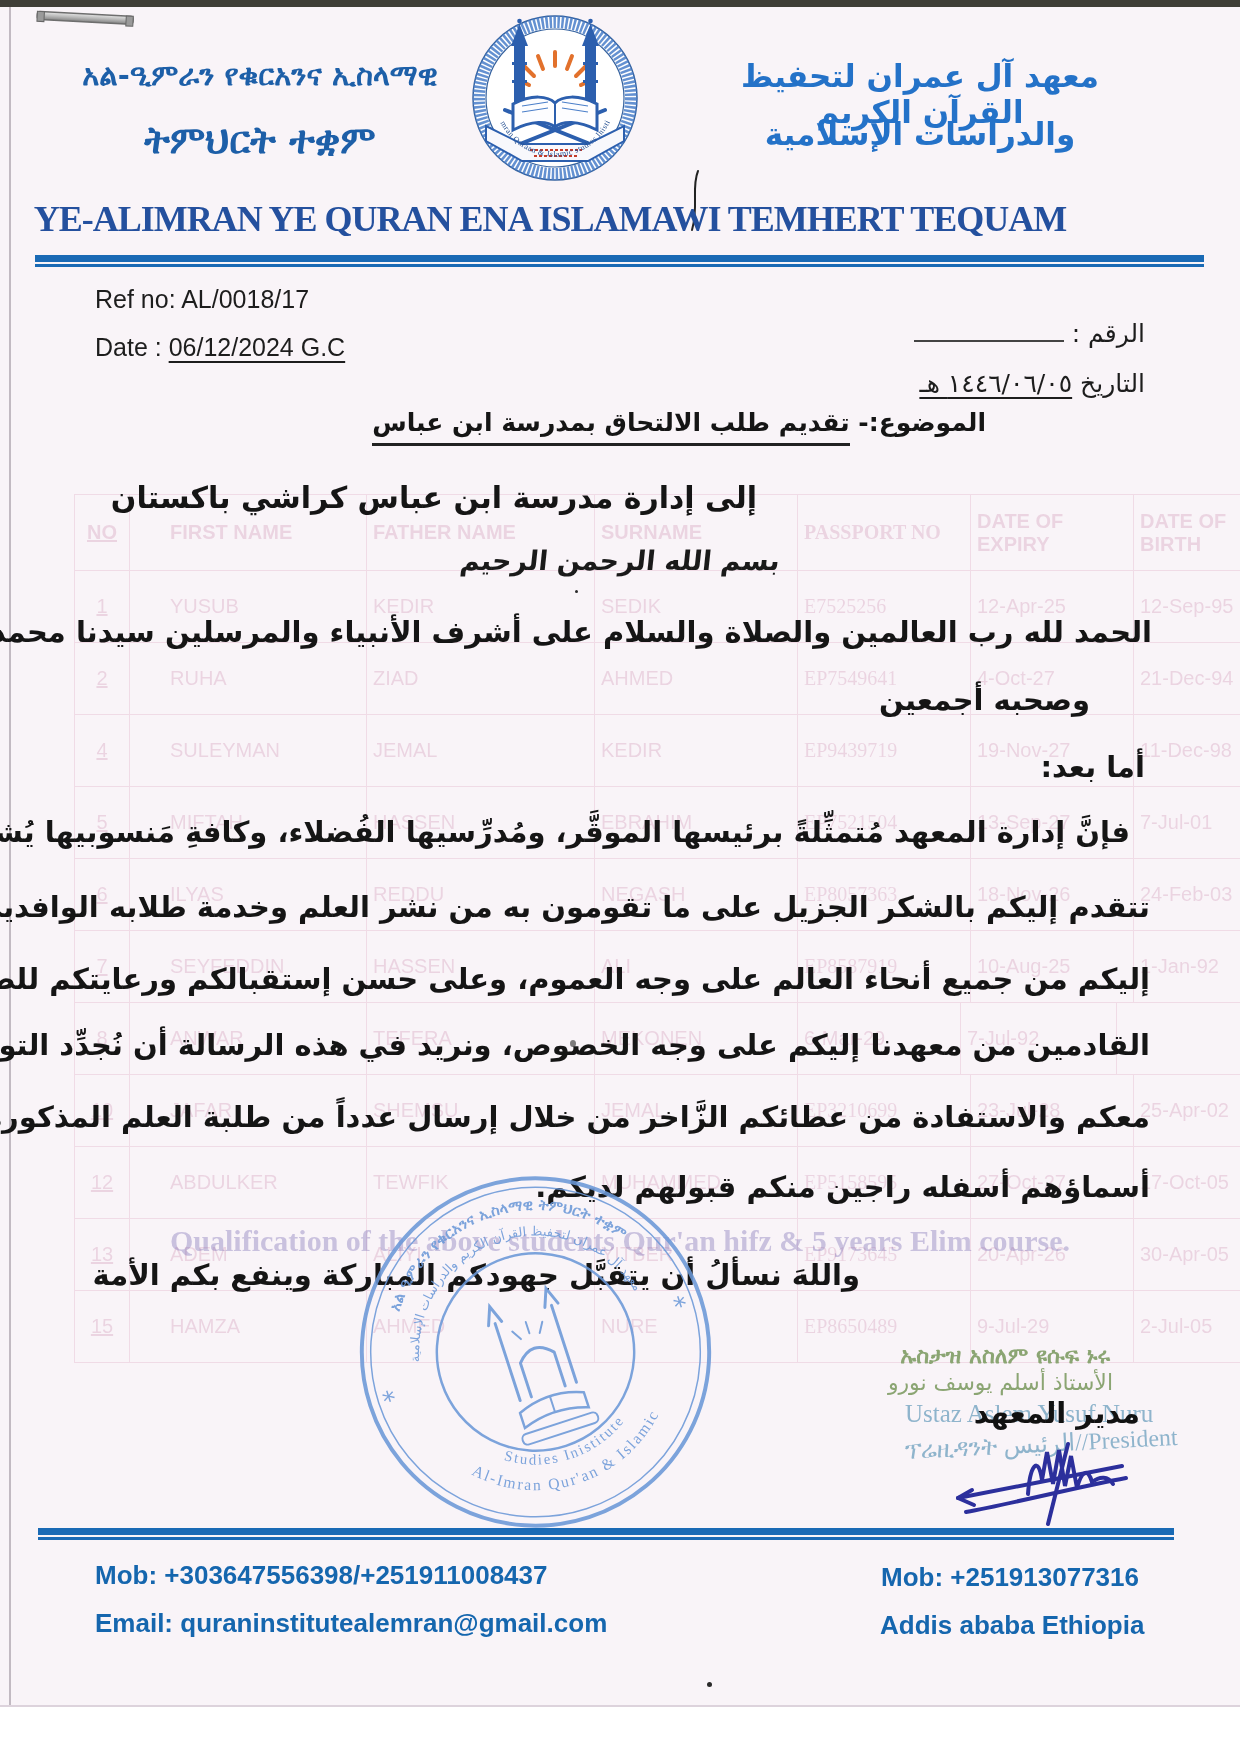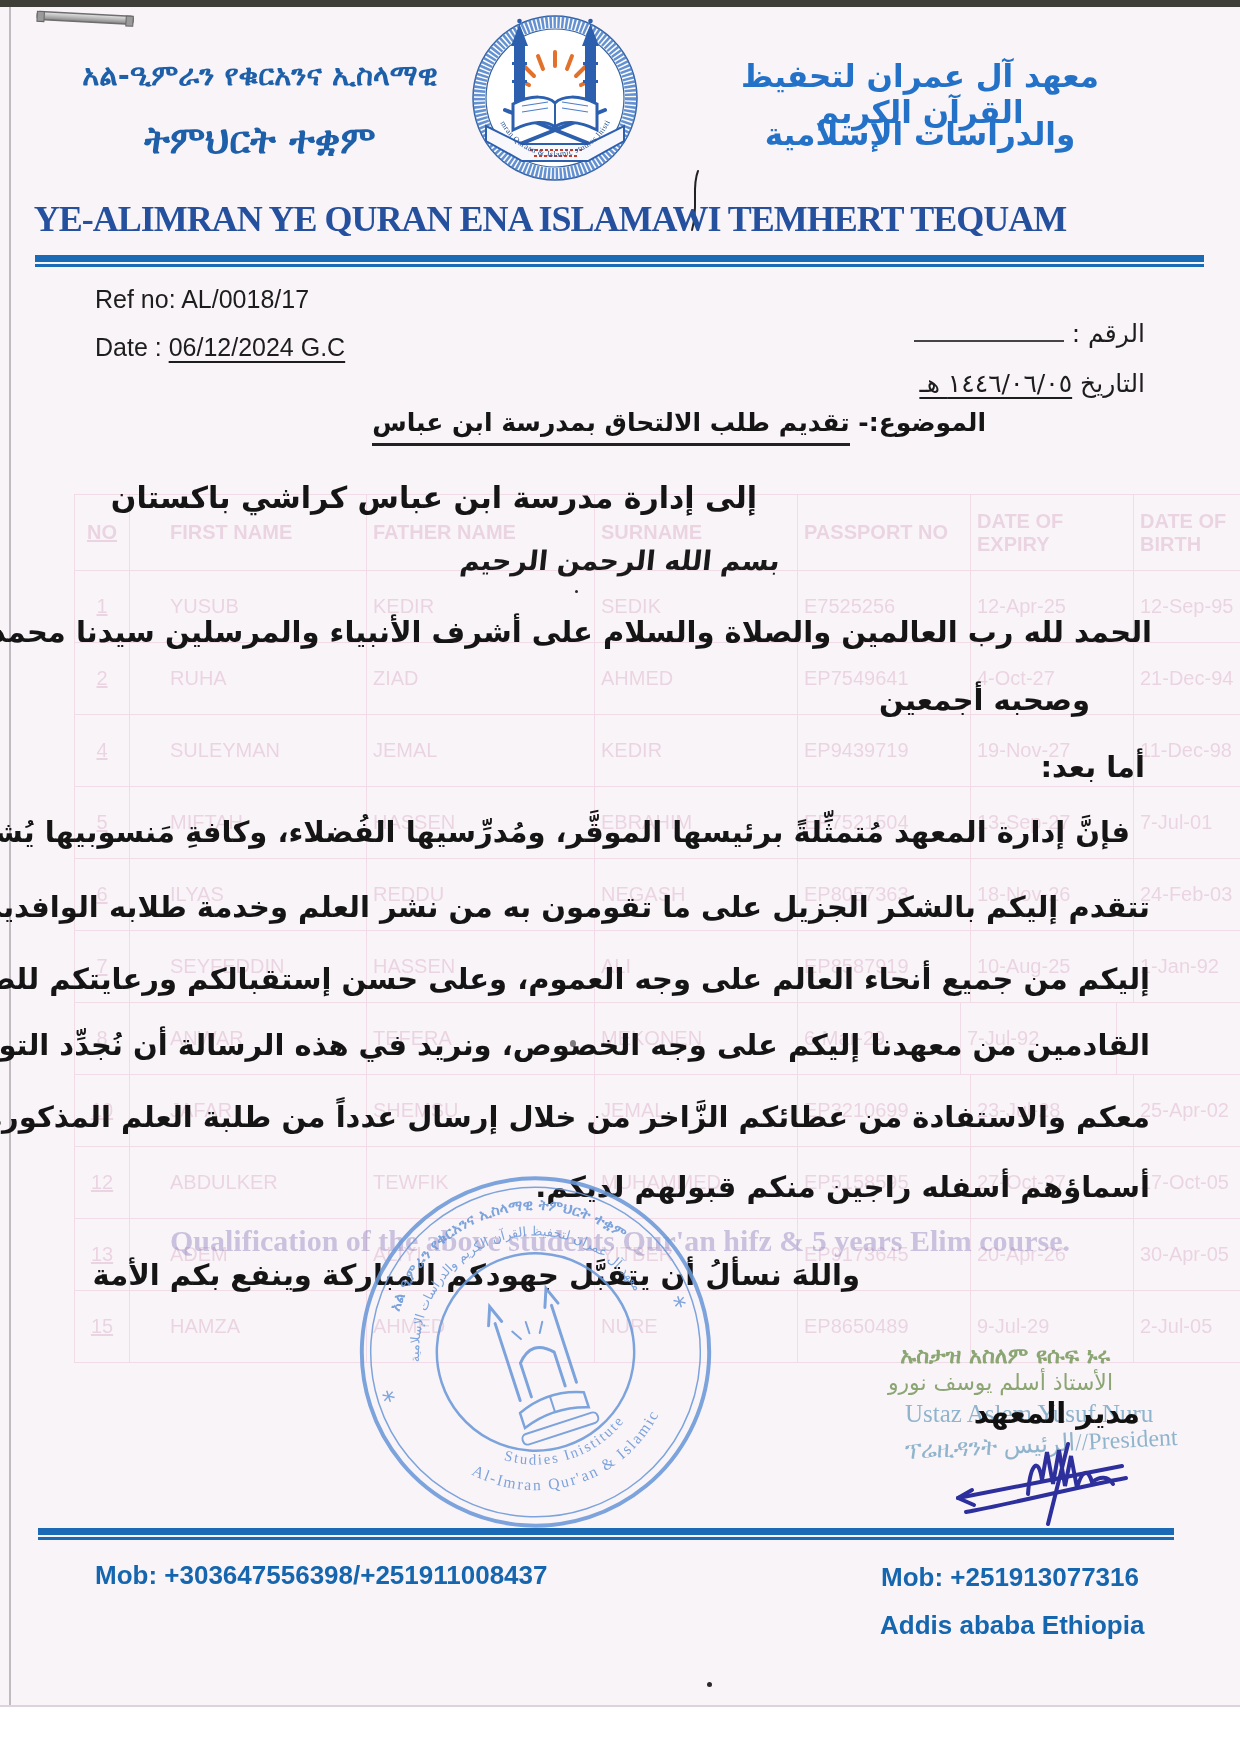--- a/index.html
+++ b/index.html
@@ -34,21 +34,21 @@
   .bline{font-size:29px;}
   #closing{right:380px;top:1258px;font-size:29px;}
 
   
   #ghost-table{left:75px;top:495px;opacity:0.16;color:#a4326e;font-family:"Liberation Sans",sans-serif;}
   .g-row{display:flex;height:72px;}
   .g-row.g-head{height:76px;font-weight:bold;}
   .g-cell{border:1px solid #c4608f;margin-left:-1px;margin-top:-1px;padding:2px 6px;font-size:20px;
           display:flex;align-items:center;overflow:hidden;}
   .gc0{width:42px;justify-content:center;text-decoration:underline;}
-  .gc1{width:190px;padding-left:40px;} .gc2{width:215px;} .gc3{width:190px;} .gc4{width:160px;} .gc5{width:150px;} .gc6{width:143px;}
+  .gc1{width:190px;padding-left:40px;} .gc2{width:215px;} .gc3{width:190px;} .gc4{width:160px;font-family:Liberation Serif, serif;} .gc5{width:150px;} .gc6{width:143px;}
   #ghost-qualification{left:85px;top:1224px;width:1070px;text-align:center;font-size:30px;font-weight:bold;
           color:#7d6fb5;opacity:0.38;font-family:"Liberation Serif",serif;white-space:nowrap;}
 
   
   .sig-green{font-family:"DejaVu Sans",sans-serif;color:#8ba573;font-weight:bold;}
   .sig-blue{font-family:"Liberation Serif",serif;color:#8fb4cc;}
   #sig-title-ar{right:100px;top:1396px;font-size:29px;color:#111;}
   #sig-president{left:905px;top:1430px;font-size:24px;transform:rotate(-3deg);color:#8fb4cc;
                  font-family:"Liberation Serif",serif;}
 
@@ -367,19 +367,20 @@
       <path d="M118,8 L98,88"></path>
       <path d="M8,62 L22,54 M8,62 L24,69"></path>
     </g>
   </svg>
 
   <div id="rule-footer" class="abs rule">
     <div class="bar1"></div>
       <div class="bar2"></div>
   </div>
   <div class="abs foot" style="left:95px;top:1560px;">Mob: +303647556398/+251911008437</div>
+  <div class="abs foot" style="left:95px;top:1608px;">Email: quraninstitutealemran@gmail.com</div>
   <div id="foot-right1" class="abs foot" style="top:1562px;">Mob: +251913077316</div>
   <div id="foot-right2" class="abs foot" style="top:1610px;">Addis ababa Ethiopia</div>
 
   <div class="speck" style="left:707px;top:1682px;width:5px;height:5px;"></div>
   <div class="speck" style="left:575px;top:590px;width:3px;height:3px;"></div>
   <div class="speck" style="left:570px;top:1040px;width:6px;height:7px;opacity:.6;"></div>
 </div>
 
 </body></html>

